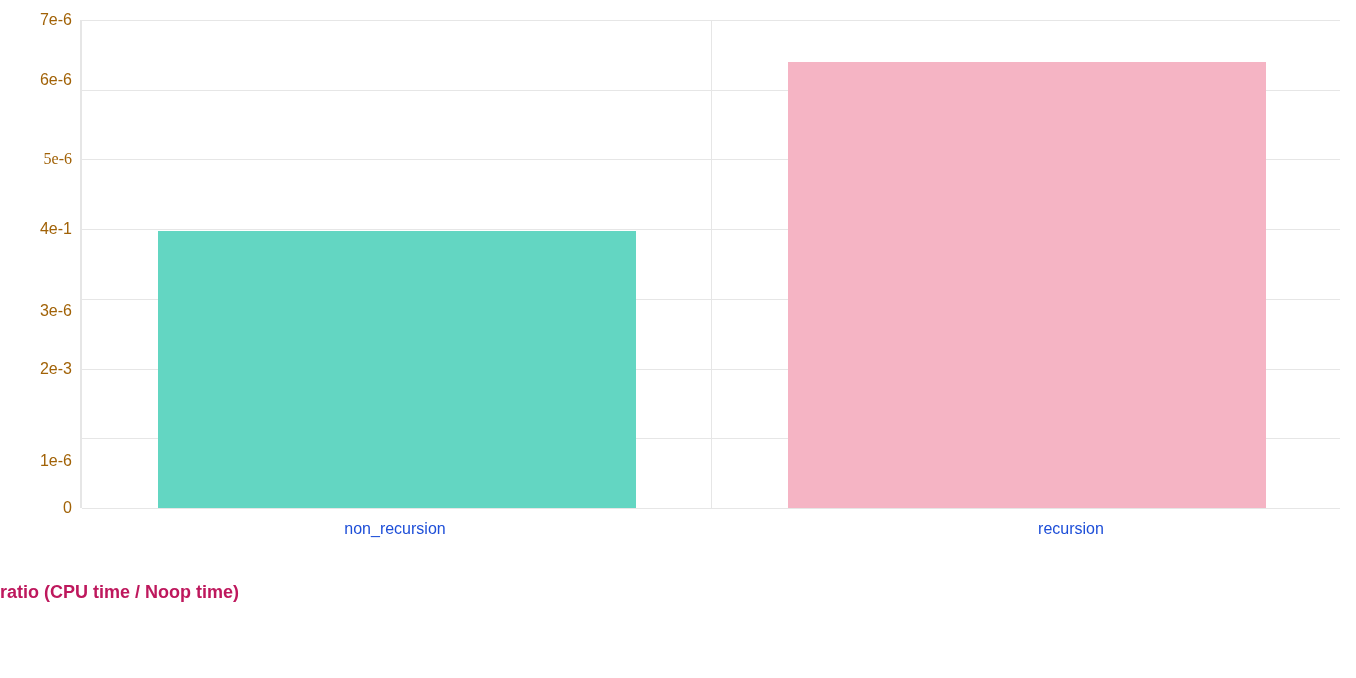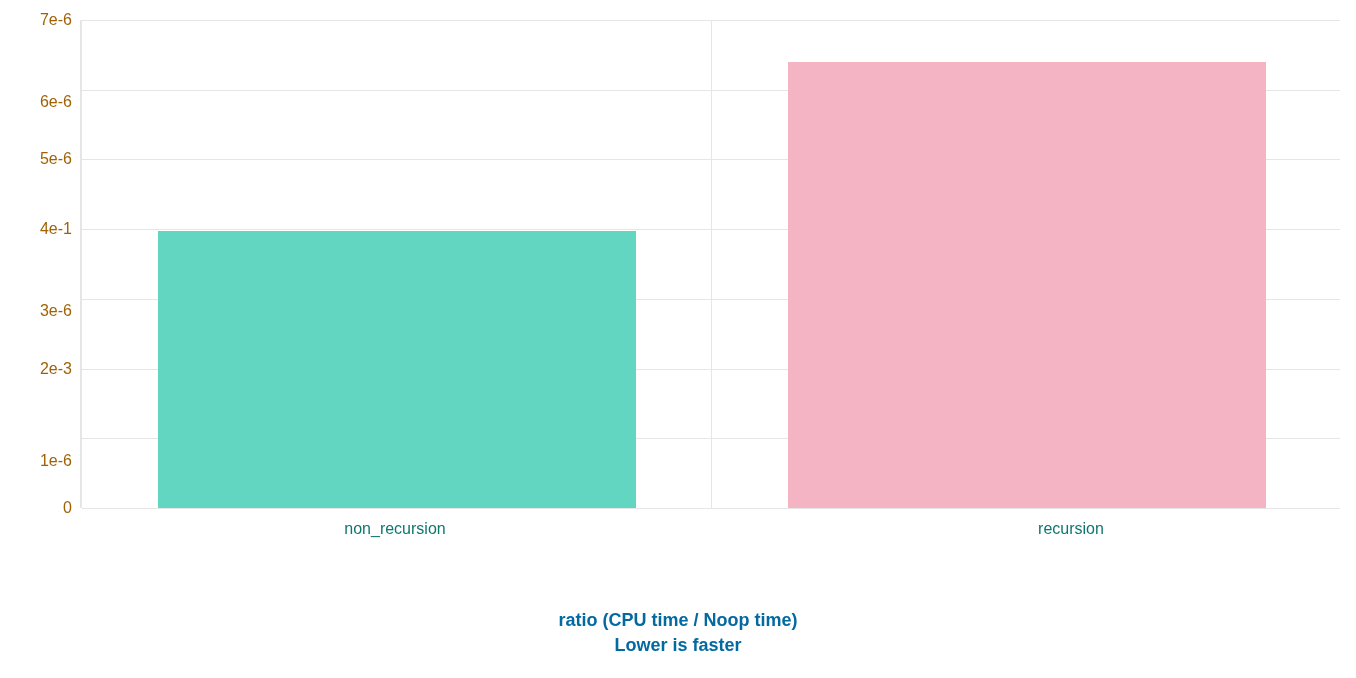--- a/index.html
+++ b/index.html
@@ -49,37 +49,35 @@
     transform: translateY(-50%);
     width: 60px;
   }
   .bar {
     position: absolute;
     bottom: 0;
   }
   .xtick {
     position: absolute;
     top: 520px;
-    color: #0f766e;
+    color: #1d4ed8;
     font-size: 16px;
     text-align: left;
     transform: translateX(-50%);
     white-space: nowrap;
   }
   .caption {
     position: absolute;
     left: 0;
     width: 1356px;
     top: 580px;
-    text-align: center;
-    color: #0369a1;
+    color: #be185d;
     font-size: 18px;
     font-weight: 600;
     line-height: 1.4;
-    margin-top: 28px;
   }
 </style>
 </head>
 <body>
 
 <div class="chart-wrap">
 
   <div class="plot-area">
     <div class="center-vline"></div>
 
@@ -90,26 +88,25 @@
       <div class="gridline" style="top: 209.143px;"></div>
       <div class="gridline" style="top: 139.429px;"></div>
       <div class="gridline" style="top: 69.7143px;"></div>
       <div class="gridline" style="top: 0px;"></div>
       <div class="bar" style="left: 75.6px; width: 478.8px; height: 277.463px; background: rgb(99, 214, 194);"></div>
       <div class="bar" style="left: 705.6px; width: 478.8px; height: 446.171px; background: rgb(245, 180, 196);"></div>
     </div>
 
   <div class="caption">
     <div>ratio (CPU time / Noop time)</div>
-    <div>Lower is faster</div>
   </div>
 
 <div class="ytick" style="top: 508px;">0</div>
     <div class="ytick" style="top: 461px;">1e-6</div>
     <div class="ytick" style="top: 368.571px;">2e-3</div>
     <div class="ytick" style="top: 311px;">3e-6</div>
     <div class="ytick" style="top: 229.143px;">4e-1</div>
-    <div class="ytick" style="top: 159.429px;">5e-6</div>
-    <div class="ytick" style="top: 102px;">6e-6</div>
+    <div class="ytick" style="top: 159.429px; font-family: Liberation Serif, serif;">5e-6</div>
+    <div class="ytick" style="top: 80px;">6e-6</div>
     <div class="ytick" style="top: 20px;">7e-6</div>
     <div class="xtick" style="left: 395px;">non_recursion</div>
     <div class="xtick" style="left: 1025px; margin-left: 46px;">recursion</div>
   </div>
 
 </body></html>

